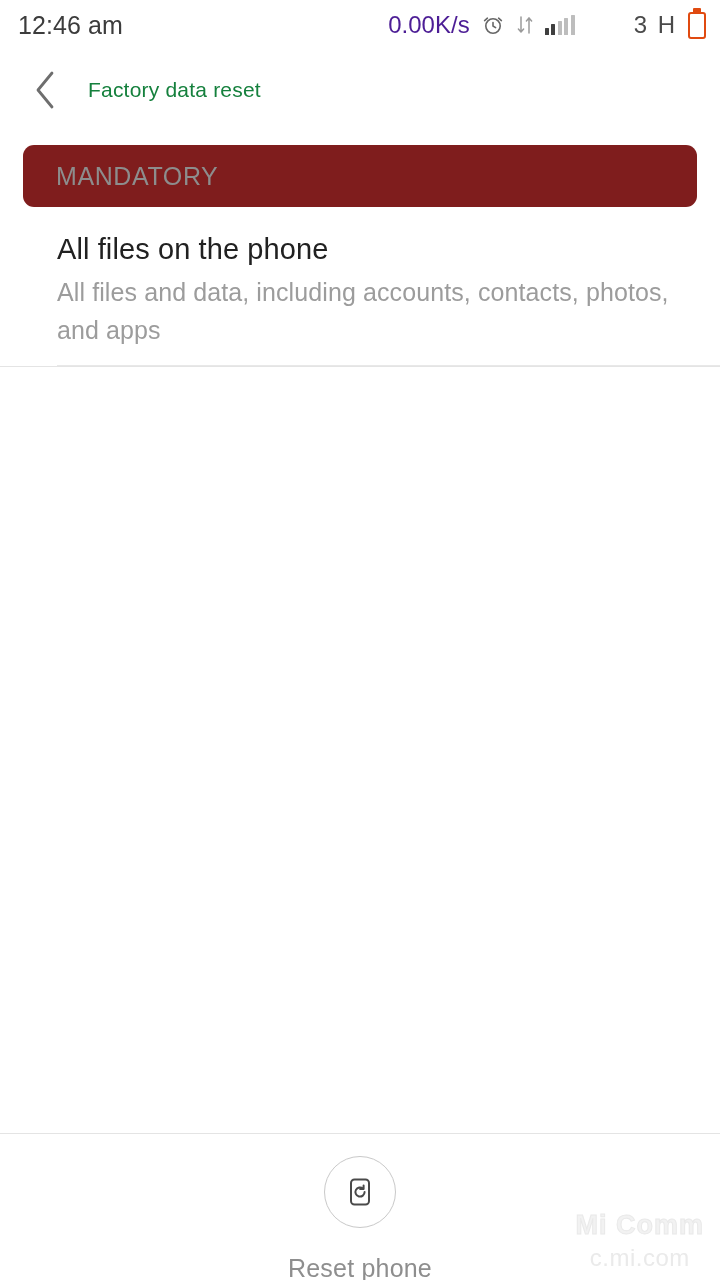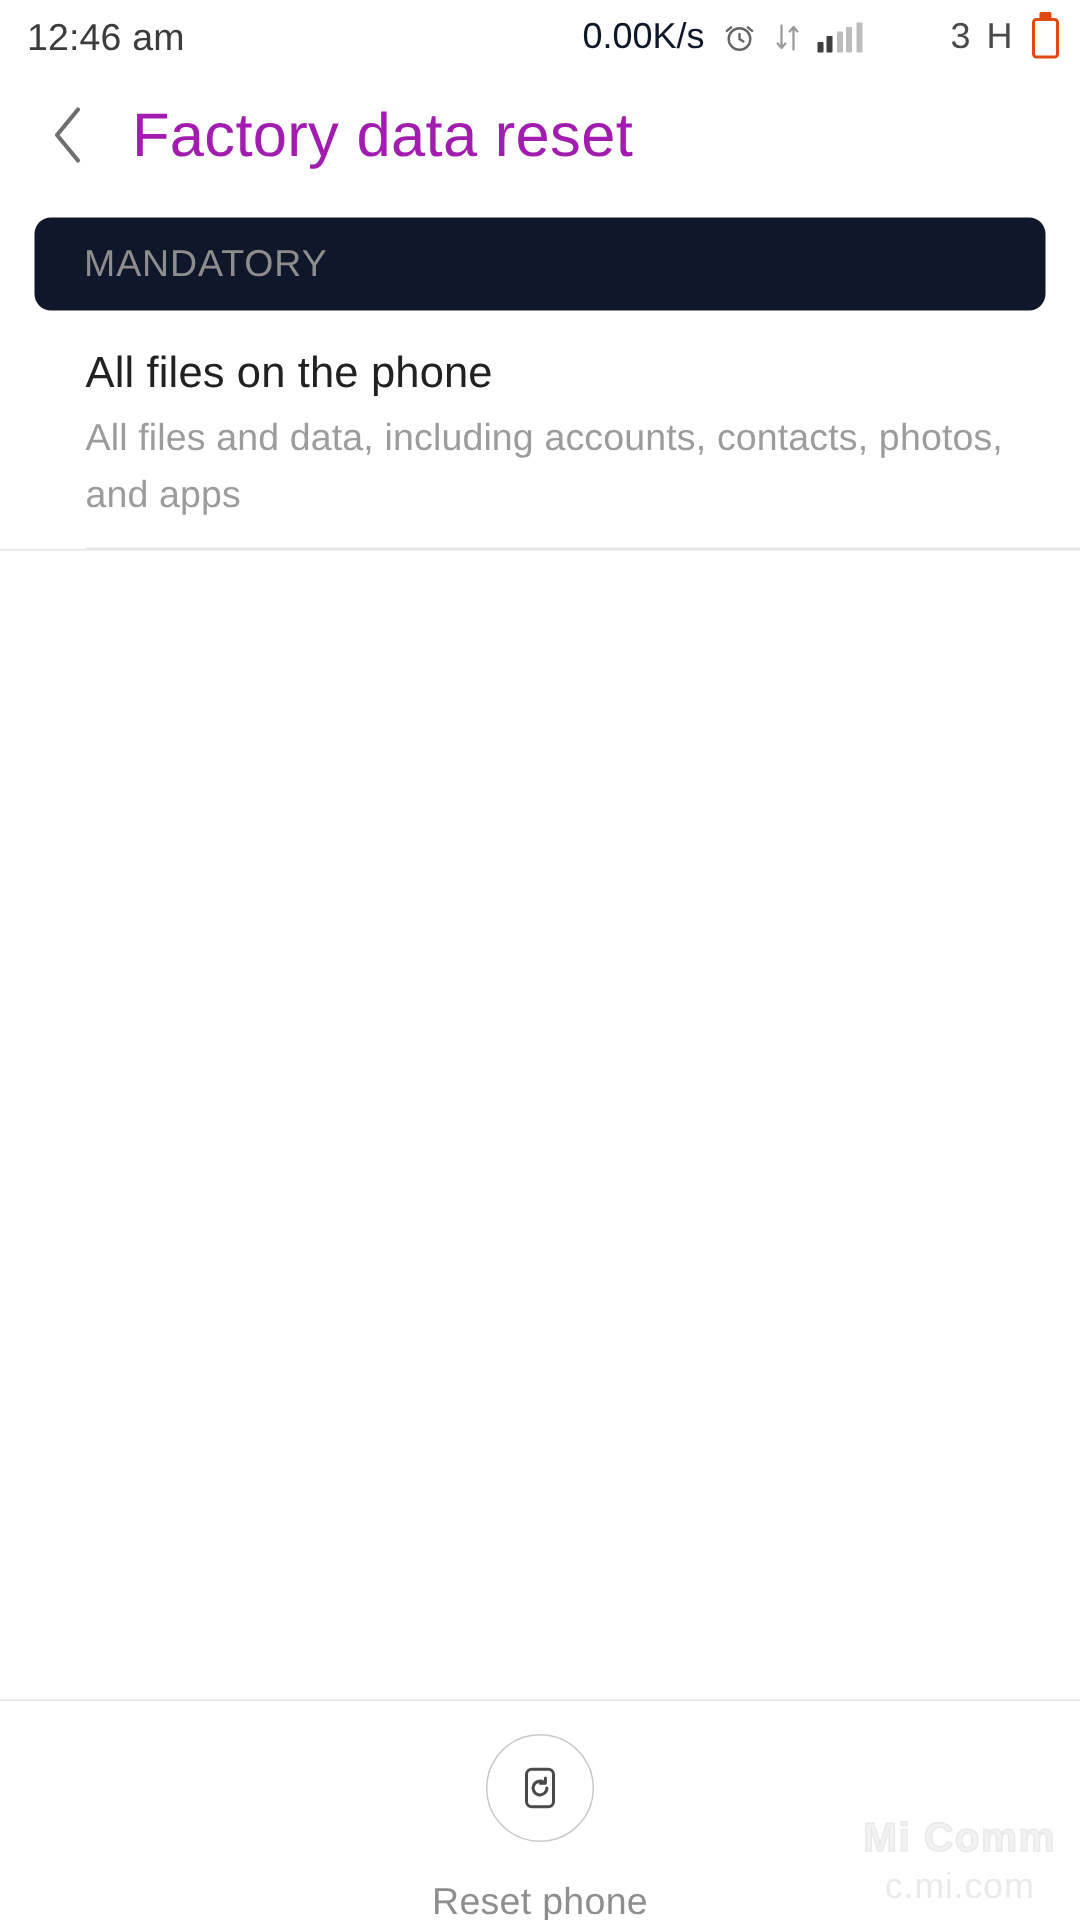--- a/index.html
+++ b/index.html
@@ -22,21 +22,21 @@
     display:flex; align-items:center;
     padding:0 14px 0 18px;
   }
   #status-time {
     font-size:25px; color:#3c3c3c; letter-spacing:0.1px;
   }
   #status-right {
     margin-left:auto;
     display:flex; align-items:center; gap:11px;
   }
-  #net-speed { font-size:24px; color:#0f172a; }
+  #net-speed { font-size:24px; color:#4c1d95; }
   .sb-icon { display:flex; align-items:center; }
   #signal-bars { display:flex; align-items:flex-end; gap:2.5px; height:20px; }
   #signal-bars i { width:4px; display:block; border-radius:0.5px; }
   #signal-bars i:nth-child(1){ height:7px;  background:#3f3f3f; }
   #signal-bars i:nth-child(2){ height:11px; background:#3f3f3f; }
   #signal-bars i:nth-child(3){ height:14px; background:#bdbdbd; }
   #signal-bars i:nth-child(4){ height:17px; background:#bdbdbd; }
   #signal-bars i:nth-child(5){ height:20px; background:#bdbdbd; }
   #net-type { font-size:24px; color:#4a4a4a; letter-spacing:2px;margin-left:48px; }
   #battery {
@@ -55,29 +55,29 @@
     width:720px; height:80px;
     display:flex; align-items:center;
   }
   #back-button {
     width:58px; height:80px;
     display:flex; align-items:center; justify-content:center;
     margin-left:16px;
   }
   #back-button svg { display:block; }
   #page-title {
-    font-size:41px; color:#a21caf; font-weight:400;
+    font-size:21px; color:#15803d; font-weight:400;
     margin-left:14px; letter-spacing:0.2px;
   }
 
   
   #section-header {
     position:absolute; top:145px; left:23px;
     width:674px; height:62px;
-    background:#0f172a; border-radius:11px;
+    background:#7f1d1d; border-radius:11px;
     display:flex; align-items:center;
   }
   #section-header-label {
     font-size:25px; color:#8d8d8d;
     padding-left:33px; letter-spacing:0.6px;
   }
 
   
   #settings-list { position:absolute; top:215px; left:0; width:720px; }
   .list-item { position:relative; padding:12px 22px 16px 57px; }

